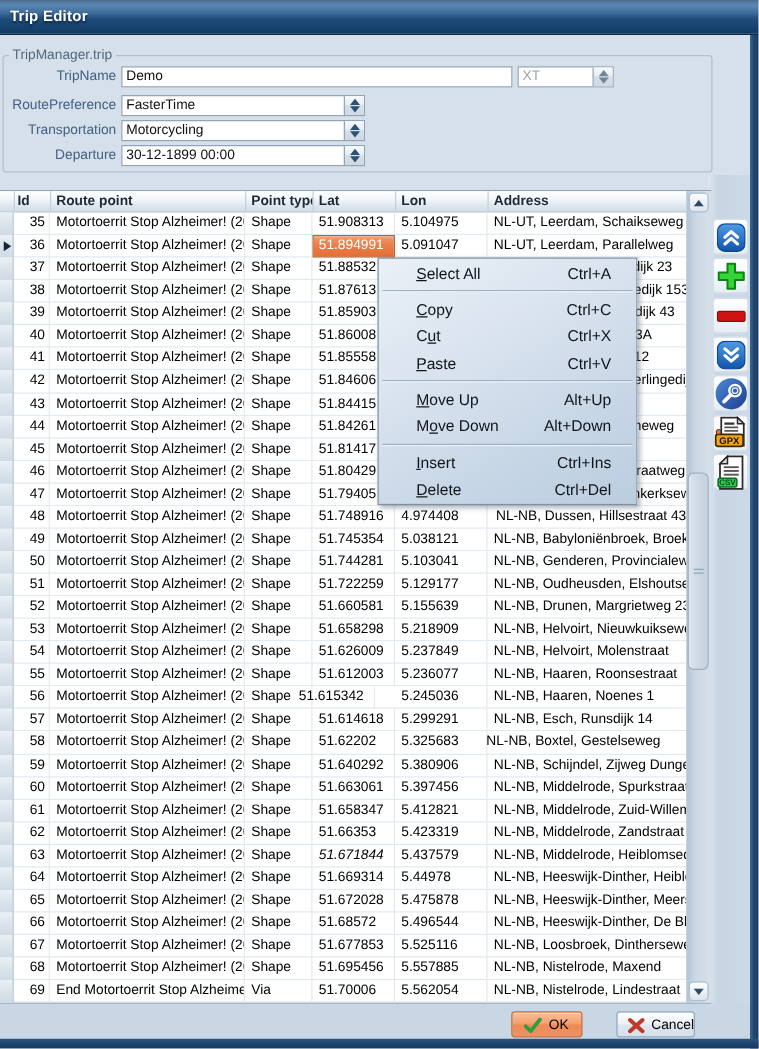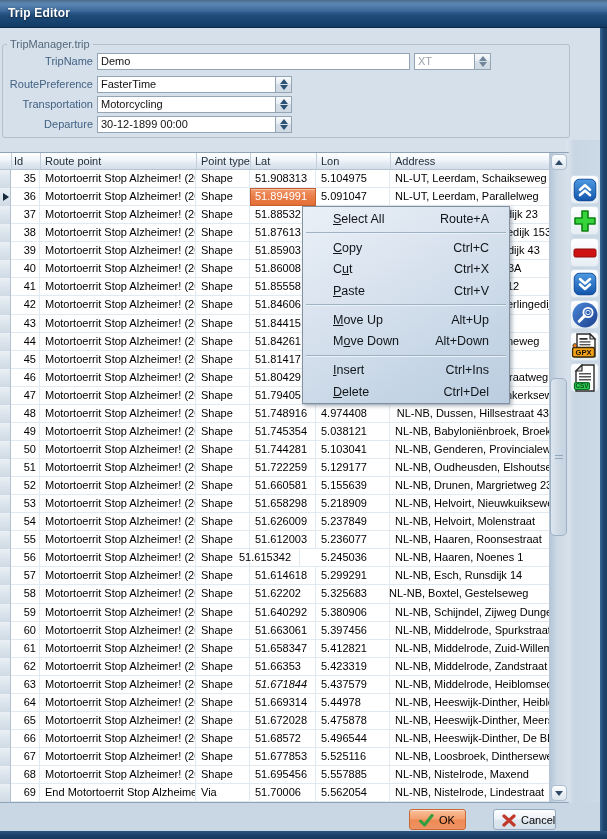--- a/index.html
+++ b/index.html
@@ -44,21 +44,21 @@
   .tb.disabled .spin .dn{border-top-color:#718599;}
 
   
   .grid{position:absolute;left:0px;top:152px;width:569px;height:651px;
     border-top:1px solid #8fa3b6;border-bottom:1px solid #8fa3b6;border-right:1px solid #aabccb;
     background:#fff;}
   .grid-header{position:absolute;left:0;top:0;width:549px;height:17px;
     background:linear-gradient(180deg,#ffffff 0%,#f2f6fa 40%,#dfe7f0 70%,#d3deea 100%);
     border-bottom:1px solid #b6c3d1;}
   .grid-header .hcell{position:absolute;top:0;height:16px;font-size:11px;line-height:16px;color:#1c2a38;
-    padding-left:4px;border-left:1px solid #c3d0dc;overflow:hidden;white-space:nowrap;}
+    padding-left:4px;border-left:1px solid #c3d0dc;overflow:hidden;white-space:nowrap;font-weight:bold;}
   .grid-rows{position:absolute;left:0;top:17px;width:549px;height:632px;display:flex;flex-direction:column;}
   .grow{position:relative;flex:1 1 0;box-shadow:inset 0 -1px 0 #e2eaf1;}
   .cell{position:absolute;top:0;height:100%;font-size:11px;color:#000;padding:2px 0 0 5px;
     overflow:hidden;white-space:nowrap;border-right:1px solid #e2eaf1;}
   .cell.c-id{text-align:right;padding-right:3px;padding-left:0;}
   .cell.c-ind{background:linear-gradient(180deg,#eaf0f5 0%,#dbe4ec 50%,#cfdae4 100%);
     border-right:1px solid #b3c2d1;}
   .cell.c-addr{border-right:none;}
   .row-arrow{position:absolute;left:3px;top:50%;margin-top:-4px;width:0;height:0;
     border-top:4px solid transparent;border-bottom:4px solid transparent;border-left:6px solid #16283c;}
@@ -588,21 +588,21 @@
   <div class="btn btn-cancel">
     <svg width="14" height="13" viewBox="0 0 14 13" style="left:8px;top:4px;">
       <path d="M2 2 L12 11 M12 2 L2 11" fill="none" stroke="#c0392b" stroke-width="3.2" stroke-linecap="round"></path>
     </svg>
     <span class="blabel" style="left:27px;">Cancel</span>
   </div>
 
   <div class="context-menu" id="contextMenu">
       <div class="menu-item">
         <span class="mlabel"><u>S</u>elect All</span>
-        <span class="mshortcut">Route+A</span>
+        <span class="mshortcut">Ctrl+A</span>
       </div>
       <div class="menu-sep"></div>
       <div class="menu-item">
         <span class="mlabel"><u>C</u>opy</span>
         <span class="mshortcut">Ctrl+C</span>
       </div>
       <div class="menu-item">
         <span class="mlabel">C<u>u</u>t</span>
         <span class="mshortcut">Ctrl+X</span>
       </div>

